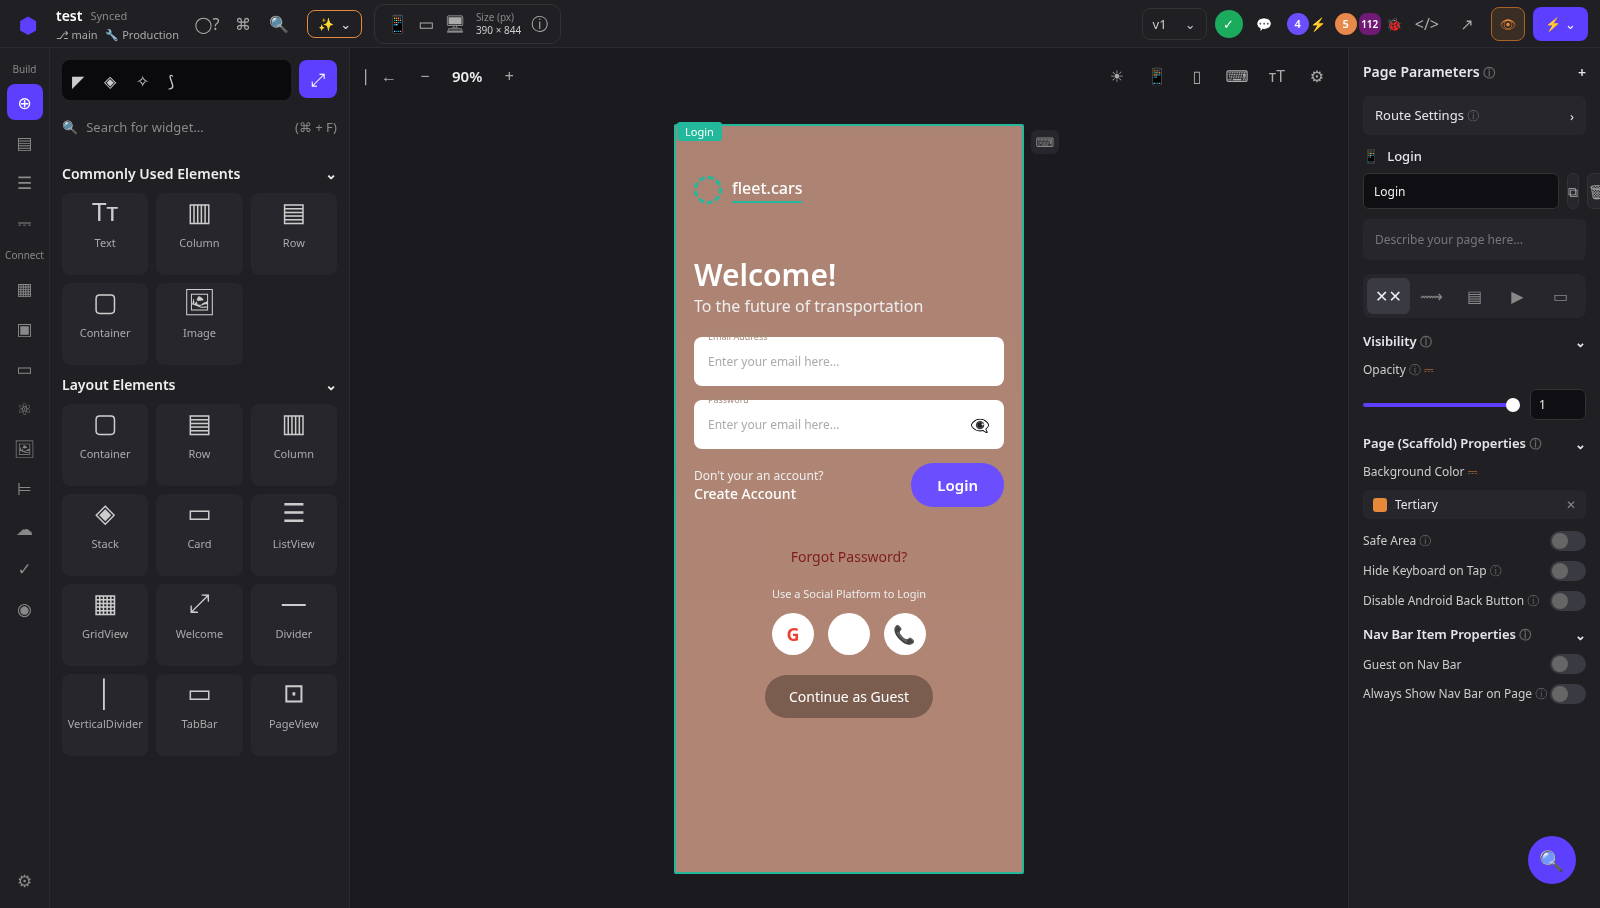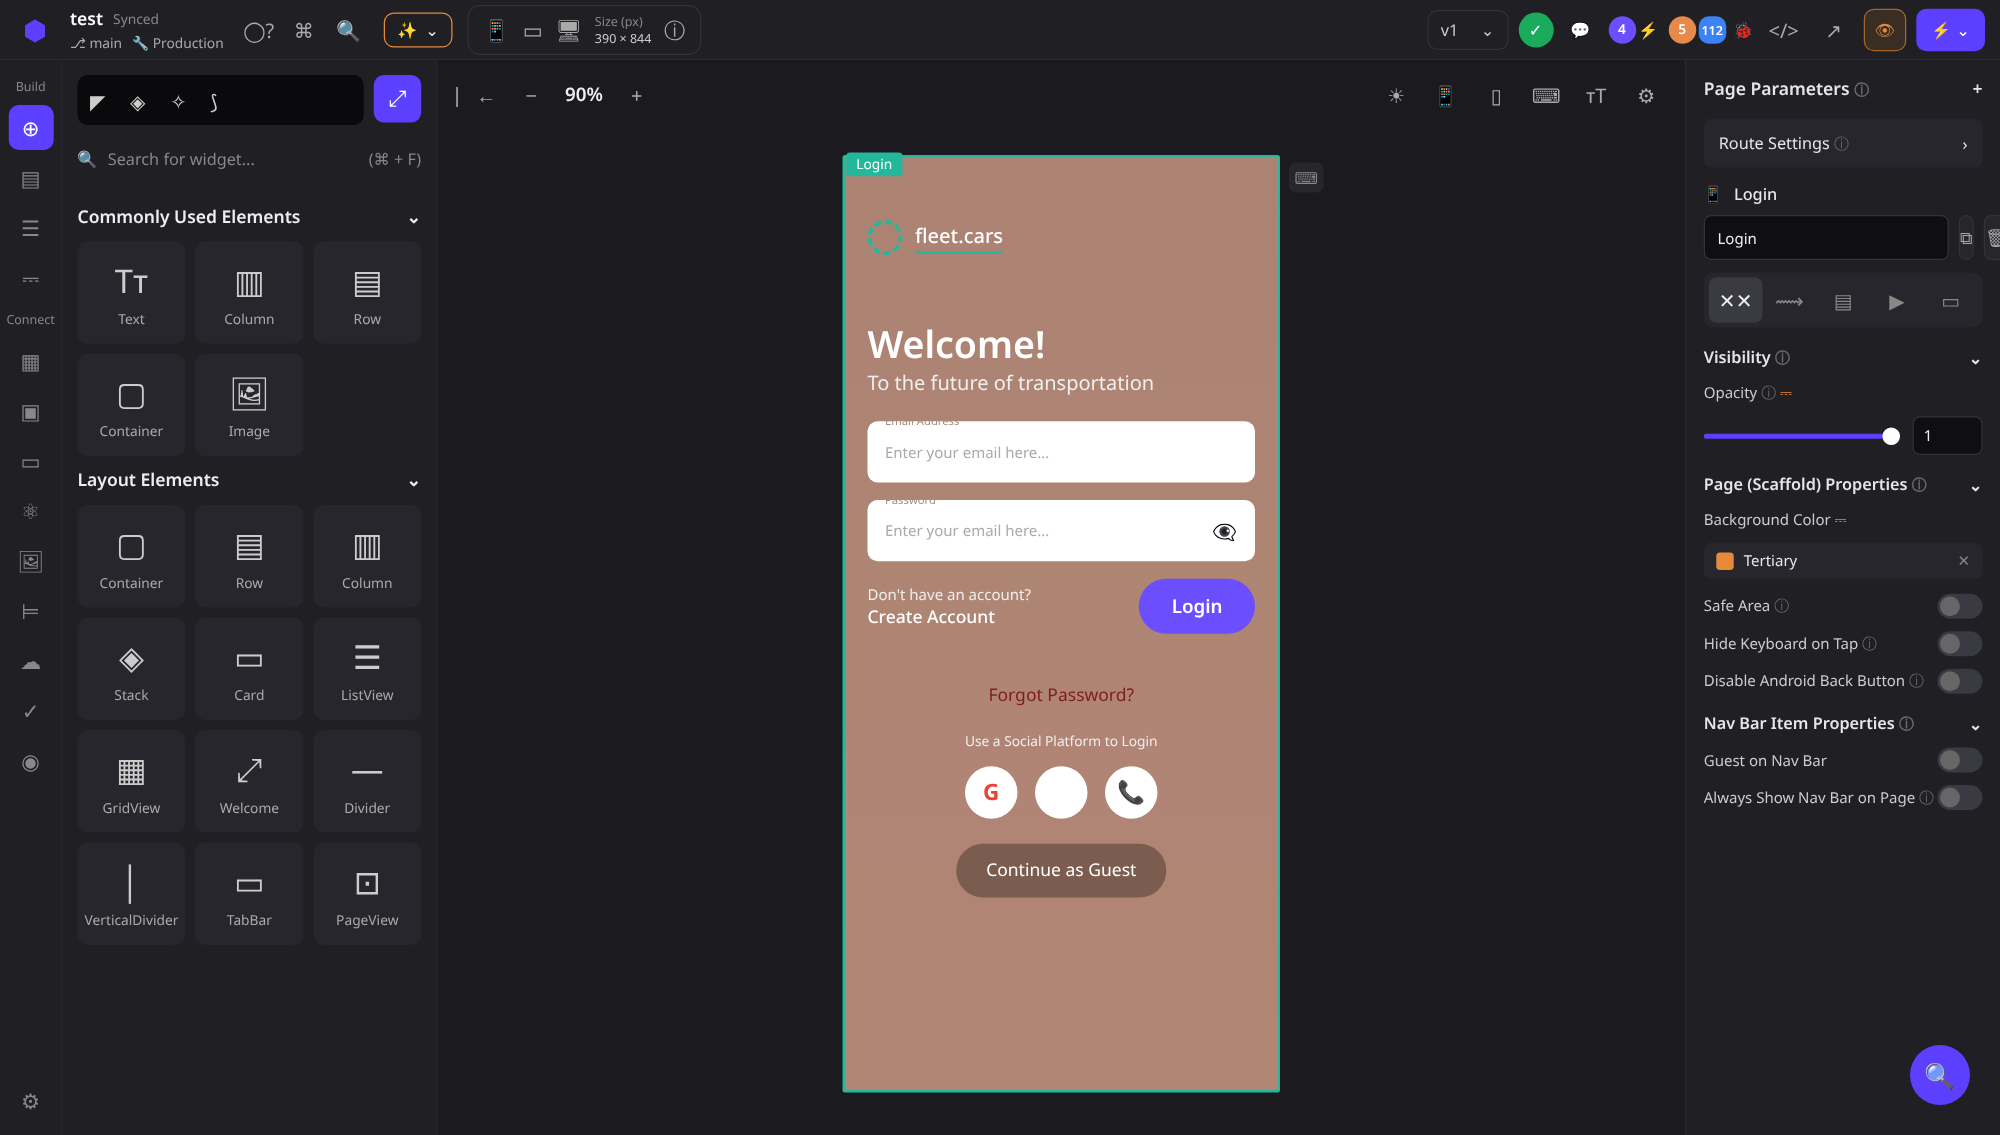--- a/index.html
+++ b/index.html
@@ -15,38 +15,38 @@
 .tb-pill{border:1.5px solid #e68a3a;border-radius:8px;padding:4px 10px;display:flex;align-items:center;gap:6px}
 .devices{border:1px solid #333;border-radius:10px;padding:6px 12px;display:flex;align-items:center;gap:10px}
 .dev-ico{color:#aaa;font-size:17px;cursor:pointer}
 .size-info{font-size:10px;color:#888;line-height:1.3}
 .tb-right{margin-left:auto;display:flex;align-items:center;gap:8px}
 .v1{border:1px solid #333;border-radius:8px;padding:6px 10px;display:flex;align-items:center;gap:18px;color:#ccc}
 .badge-green{width:28px;height:28px;background:#1aab5c;border-radius:50%;display:flex;align-items:center;justify-content:center;color:#fff}
 .badge-chat{width:28px;height:28px;display:flex;align-items:center;justify-content:center;color:#ccc}
 .badge-num{width:22px;height:22px;background:#6b4fff;border-radius:50%;display:flex;align-items:center;justify-content:center;font-size:11px;color:#fff;font-weight:600}
 .badge-orange{width:22px;height:22px;background:#e6894a;border-radius:50%;display:flex;align-items:center;justify-content:center;font-size:11px;color:#fff;font-weight:600}
-.badge-red{width:22px;height:22px;background:#3b82f6;border-radius:8px;display:flex;align-items:center;justify-content:center;font-size:10px;color:#fff;font-weight:600}
+.badge-red{width:22px;height:22px;background:#701a75;border-radius:8px;display:flex;align-items:center;justify-content:center;font-size:10px;color:#fff;font-weight:600}
 .eye-btn{background:#3a2d23;border:1px solid #a8652a;border-radius:8px;width:34px;height:34px;display:flex;align-items:center;justify-content:center;color:#e68a3a}
 .run-btn{background:#5c3fff;border-radius:8px;padding:8px 12px;display:flex;align-items:center;gap:4px;color:#fff}
 .main{display:flex;height:860px}
 .rail{width:50px;background:#1f1f24;display:flex;flex-direction:column;align-items:center;padding:10px 0;gap:4px;border-right:1px solid #2a2a30}
 .rail-ico{width:36px;height:36px;display:flex;align-items:center;justify-content:center;border-radius:8px;color:#888;cursor:pointer;font-size:17px}
 .rail-ico.active{background:#5c3fff;color:#fff}
 .rail-label{font-size:10px;color:#888;margin:4px 0}
 .panel{width:300px;background:#1f1f24;border-right:1px solid #2a2a30;display:flex;flex-direction:column}
 .panel-top{display:flex;padding:12px;gap:8px}
 .flutter-btn{background:#0a0a0d;border-radius:8px;padding:10px;display:flex;gap:12px;flex:1;align-items:center}
 .fl-ico{width:20px;height:20px;color:#ccc;font-size:16px}
 .sq-btn{background:#5c3fff;border-radius:8px;width:38px;height:38px;display:flex;align-items:center;justify-content:center;color:#fff;font-size:18px}
 .search{margin:0 12px 12px;display:flex;align-items:center;gap:8px;color:#888;padding:6px 0;font-size:13px}
 .section{padding:0 12px}
 .sec-head{display:flex;justify-content:space-between;align-items:center;padding:10px 0;font-weight:600;font-size:14px;color:#eee;cursor:pointer}
 .elem-grid{display:grid;grid-template-columns:repeat(3,1fr);gap:8px}
-.elem{background:#26262c;border-radius:8px;height:82px;display:flex;flex-direction:column;align-items:center;justify-content:center;gap:6px;cursor:pointer}
+.elem{background:#26262c;border-radius:8px;height:82px;display:flex;flex-direction:column;align-items:center;justify-content:flex-start;gap:6px;cursor:pointer}
 .elem-ico{font-size:26px;color:#ccc}
 .elem-lbl{font-size:11px;color:#aaa}
 .canvas{flex:1;background:#1a1a1f;position:relative;display:flex;flex-direction:column}
 .canvas-tb{height:56px;display:flex;align-items:center;padding:0 14px;gap:10px}
 .ctb-ico{width:34px;height:34px;display:flex;align-items:center;justify-content:center;color:#aaa;border-radius:6px;cursor:pointer;font-size:16px}
 .zoom{color:#eee;font-weight:600;font-size:15px}
 .ctb-right{margin-left:auto;display:flex;gap:6px}
 .stage{flex:1;position:relative;display:flex;justify-content:center;padding-top:20px;overflow:hidden}
 .frame{width:350px;height:750px;position:relative}
 .frame-label{position:absolute;top:-2px;left:3px;background:#23b89b;color:#fff;font-size:11px;padding:2px 8px;border-radius:3px;z-index:2}
@@ -301,21 +301,21 @@
             <div class="field-lbl">Email Address</div>
             <div class="field-ph">Enter your email here...</div>
           </div>
           <div class="field">
             <div class="field-lbl">Password</div>
             <div class="field-ph">Enter your email here...</div>
             <span class="field-eye">👁‍🗨</span>
           </div>
           <div class="row-acc">
             <div>
-              <div class="acc-txt">Don't have an account?</div>
+              <div class="acc-txt">Don't your an account?</div>
               <div class="acc-link">Create Account</div>
             </div>
             <div class="login-btn">Login</div>
           </div>
           <div class="forgot">Forgot Password?</div>
           <div class="social-txt">Use a Social Platform to Login</div>
           <div class="socials">
             <div class="soc">
                 <span style="color:#ea4335;font-weight:700">G</span>
               </div>
@@ -343,20 +343,21 @@
     </div>
     <div class="page-row">
       <span>📱</span>
       <span>Login</span>
     </div>
     <div class="name-row">
       <input class="name-input" value="Login" style="">
       <div class="mini-btn">⧉</div>
       <div class="mini-btn">🗑</div>
     </div>
+    <div class="desc">Describe your page here...</div>
     <div class="icon-row">
       <div class="ir-btn active">✕✕</div>
       <div class="ir-btn">⟿</div>
       <div class="ir-btn">▤</div>
       <div class="ir-btn">▶</div>
       <div class="ir-btn">▭</div>
     </div>
     <div class="prop-sec">
       <div class="prop-sec-head">
         <span><span>Visibility</span> <span class="info-ico">ⓘ</span></span>

